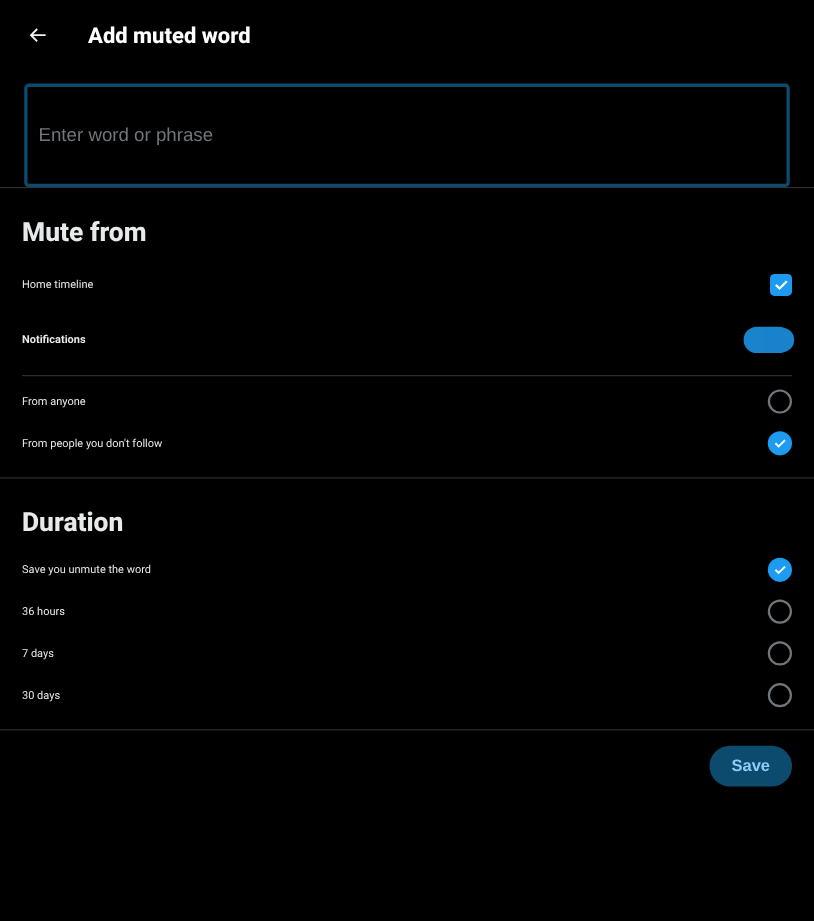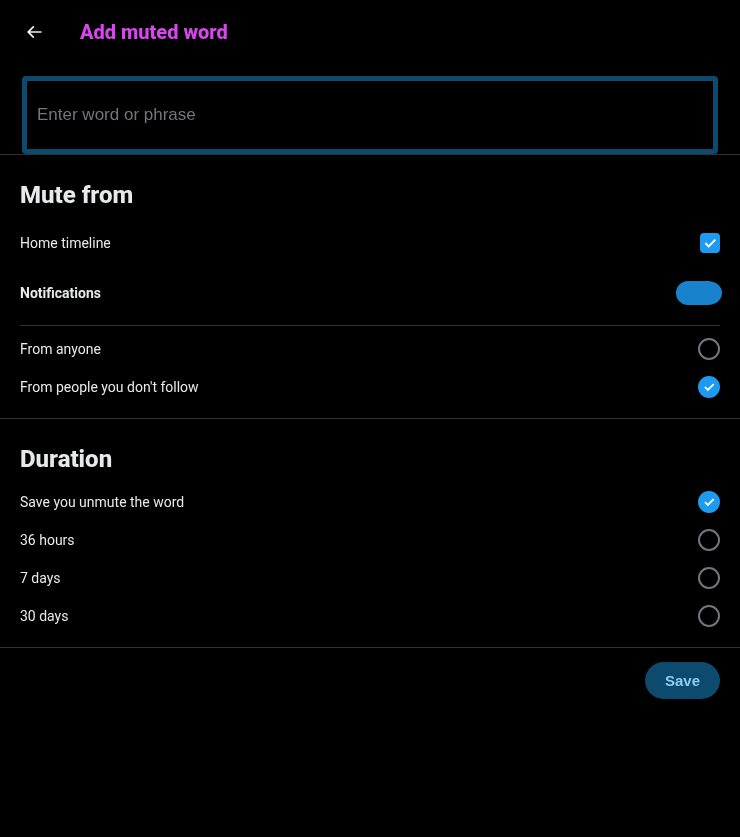--- a/index.html
+++ b/index.html
@@ -23,31 +23,31 @@
       display: flex;
       align-items: center;
       justify-content: center;
       border-radius: 50%;
       cursor: pointer;
     }
     .back-btn svg { width: 20px; height: 20px; fill: #eff3f4; }
     .page-title {
       font-size: 20px;
       font-weight: 800;
-      color: #d946ef;
+      color: #ffffff;
     }
     .input-section {
       padding: 12px 22px 0 22px;
     }
     .word-input {
       width: 100%;
       background: transparent;
-      border: 5px solid #0c4a6e;
+      border: 3px solid #0c4a6e;
       border-radius: 4px;
-      padding: 24px 10px;
+      padding: 34px 10px;
       font-size: 17px;
       color: #e7e9ea;
       outline: none;
     }
     .word-input::placeholder { color: #71767b; }
     .helper-text {
       margin-top: 8px;
       padding: 0 8px 14px 8px;
       font-size: 13px;
       color: #71767b;
@@ -69,21 +69,21 @@
       color: #e7e9ea;
       padding: 14px 0 10px 0;
     }
     .row {
       display: flex;
       align-items: center;
       justify-content: space-between;
       padding: 14px 0;
     }
     .row-label {
-      font-size: 14px;
+      font-size: 10px;
       color: #e7e9ea;
     }
     .row-label.bold { font-weight: 700; }
     .sub-divider {
       height: 1px;
       background: #2f3336;
       margin: 6px 0 4px 0;
     }
     .sub-rows .row { padding: 8px 0; }
     

